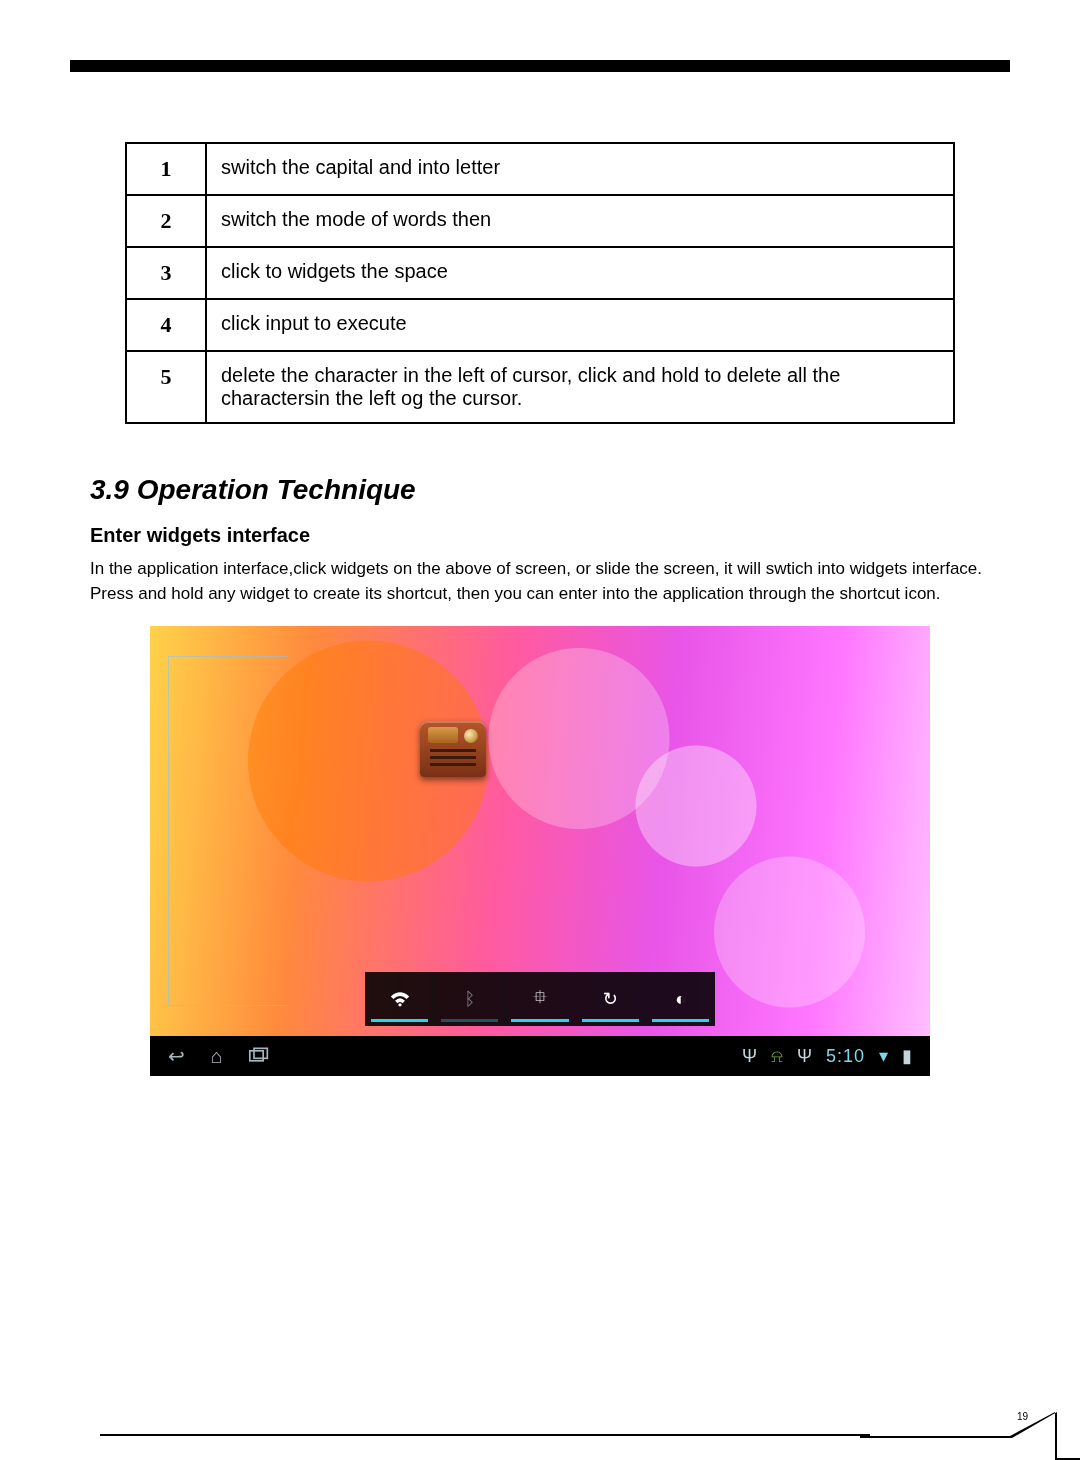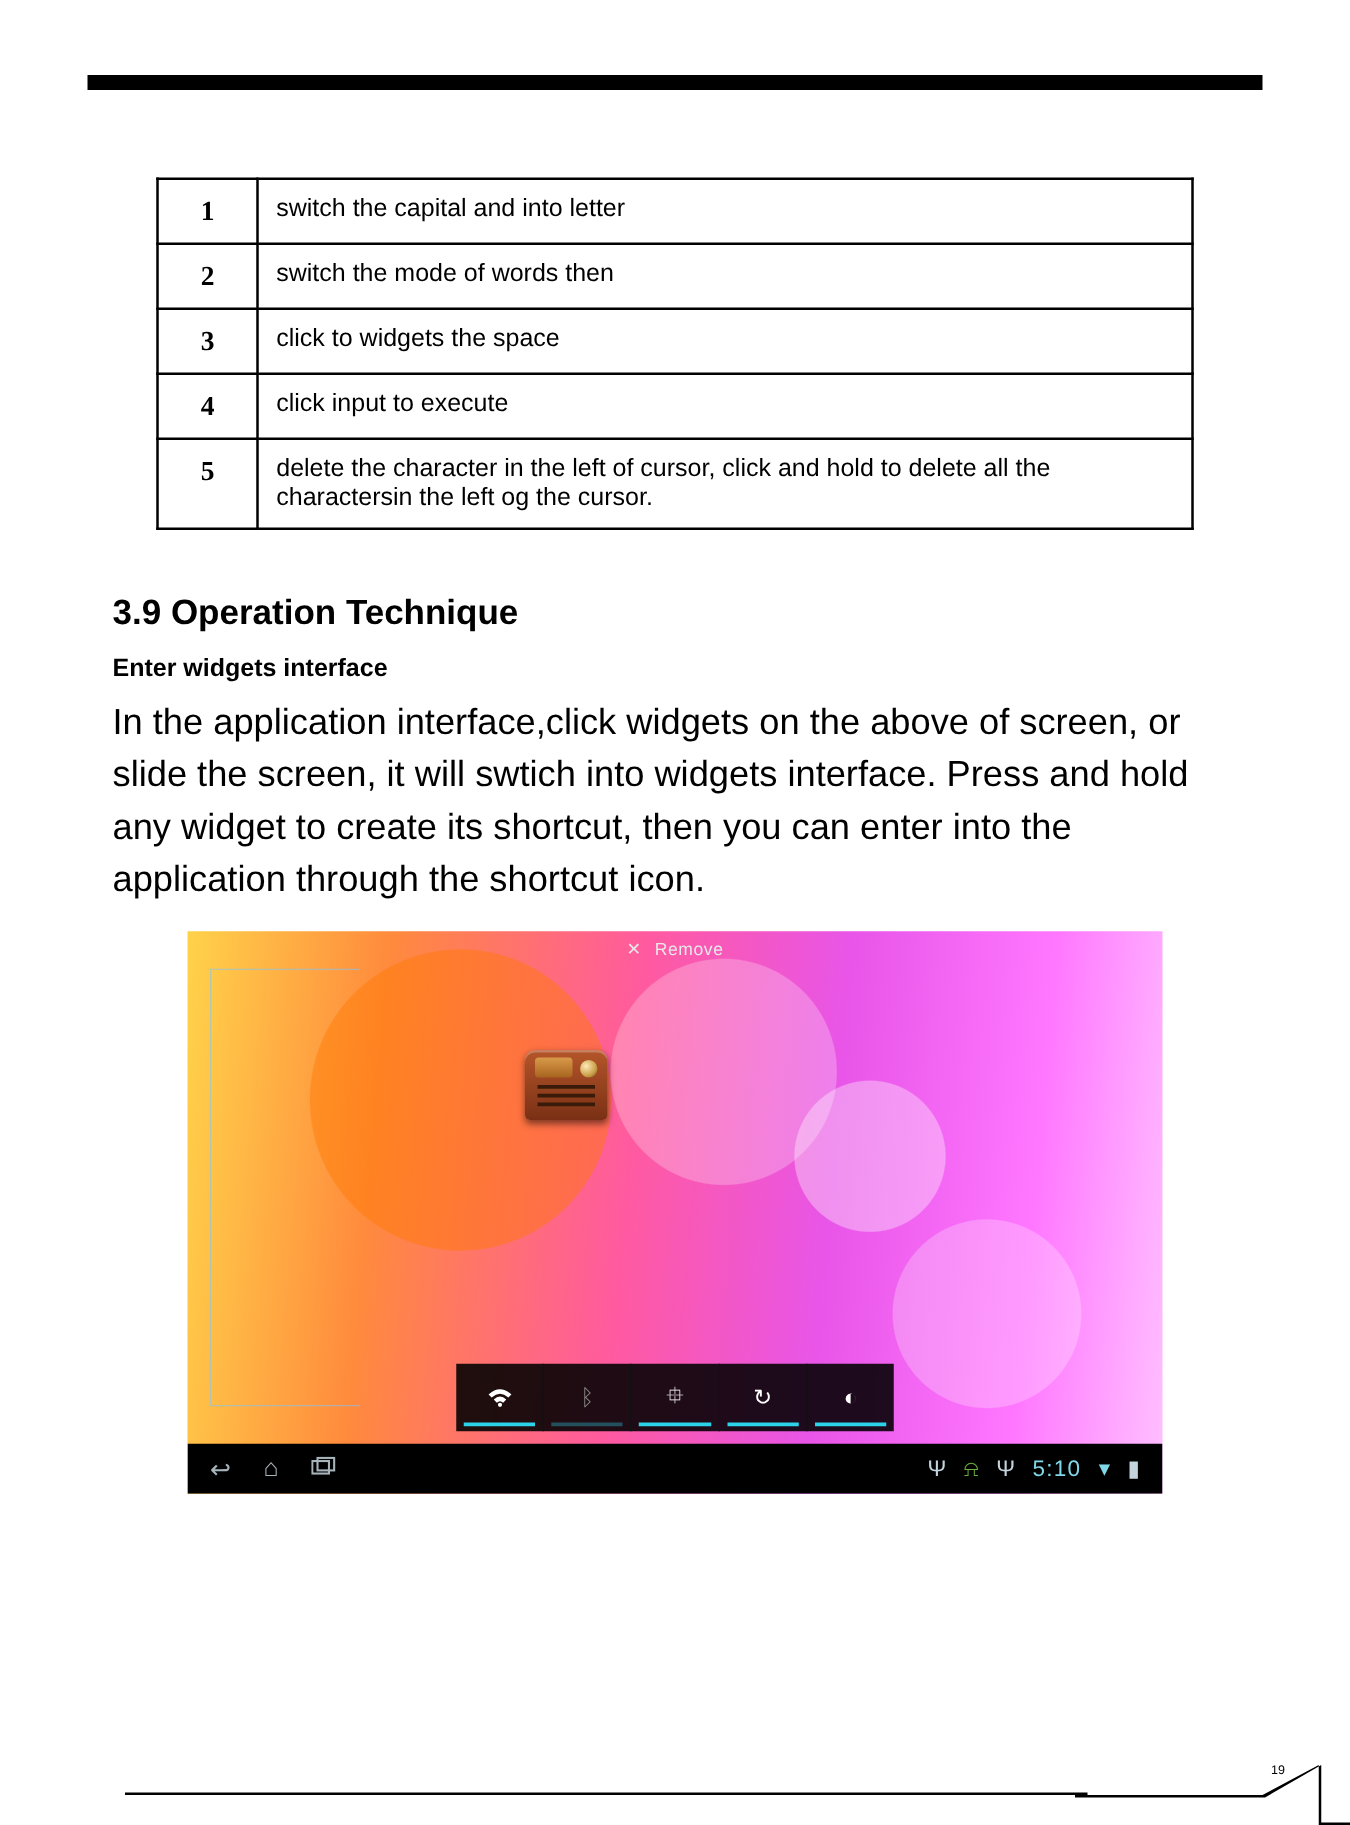--- a/index.html
+++ b/index.html
@@ -33,28 +33,29 @@
     width: 80px;
     text-align: center;
     font-weight: bold;
     font-family: "Times New Roman", serif;
     font-size: 22px;
   }
   h2.section {
     font-size: 28px;
     font-weight: bold;
     margin: 10px 0 18px 20px;
+    font-style: italic;
   }
   h3.sub {
     font-size: 20px;
     font-weight: bold;
     margin: 0 0 10px 20px;
   }
   p.body {
-    font-size: 29px;
+    font-size: 17px;
     line-height: 1.45;
     margin: 0 20px 20px 20px;
   }
   .figure-wrap {
     width: 780px;
     margin: 10px auto 10px auto;
   }
   .tablet {
     width: 100%;
     height: 450px;
@@ -217,24 +218,20 @@
 
   <h2 class="section">3.9 Operation Technique</h2>
 
   <h3 class="sub">Enter widgets interface</h3>
   <p class="body">In the application interface,click widgets on the above of screen, or slide the screen, it will swtich into widgets interface. Press and hold any widget to create its shortcut, then you can enter into the application through the shortcut icon.</p>
 
 
   <div class="figure-wrap">
     <div class="tablet">
 
-      <div class="remove-bar">
-        <span class="x">✕</span>
-        <span>Remove</span>
-      </div>
 
       <div class="drop-outline"></div>
 
       <div class="widget-icon">
         <div class="widget-lines"></div>
       </div>
 
       <div class="quick-panel">
         <div class="cell">
           <svg width="20" height="16" viewBox="0 0 24 18">

